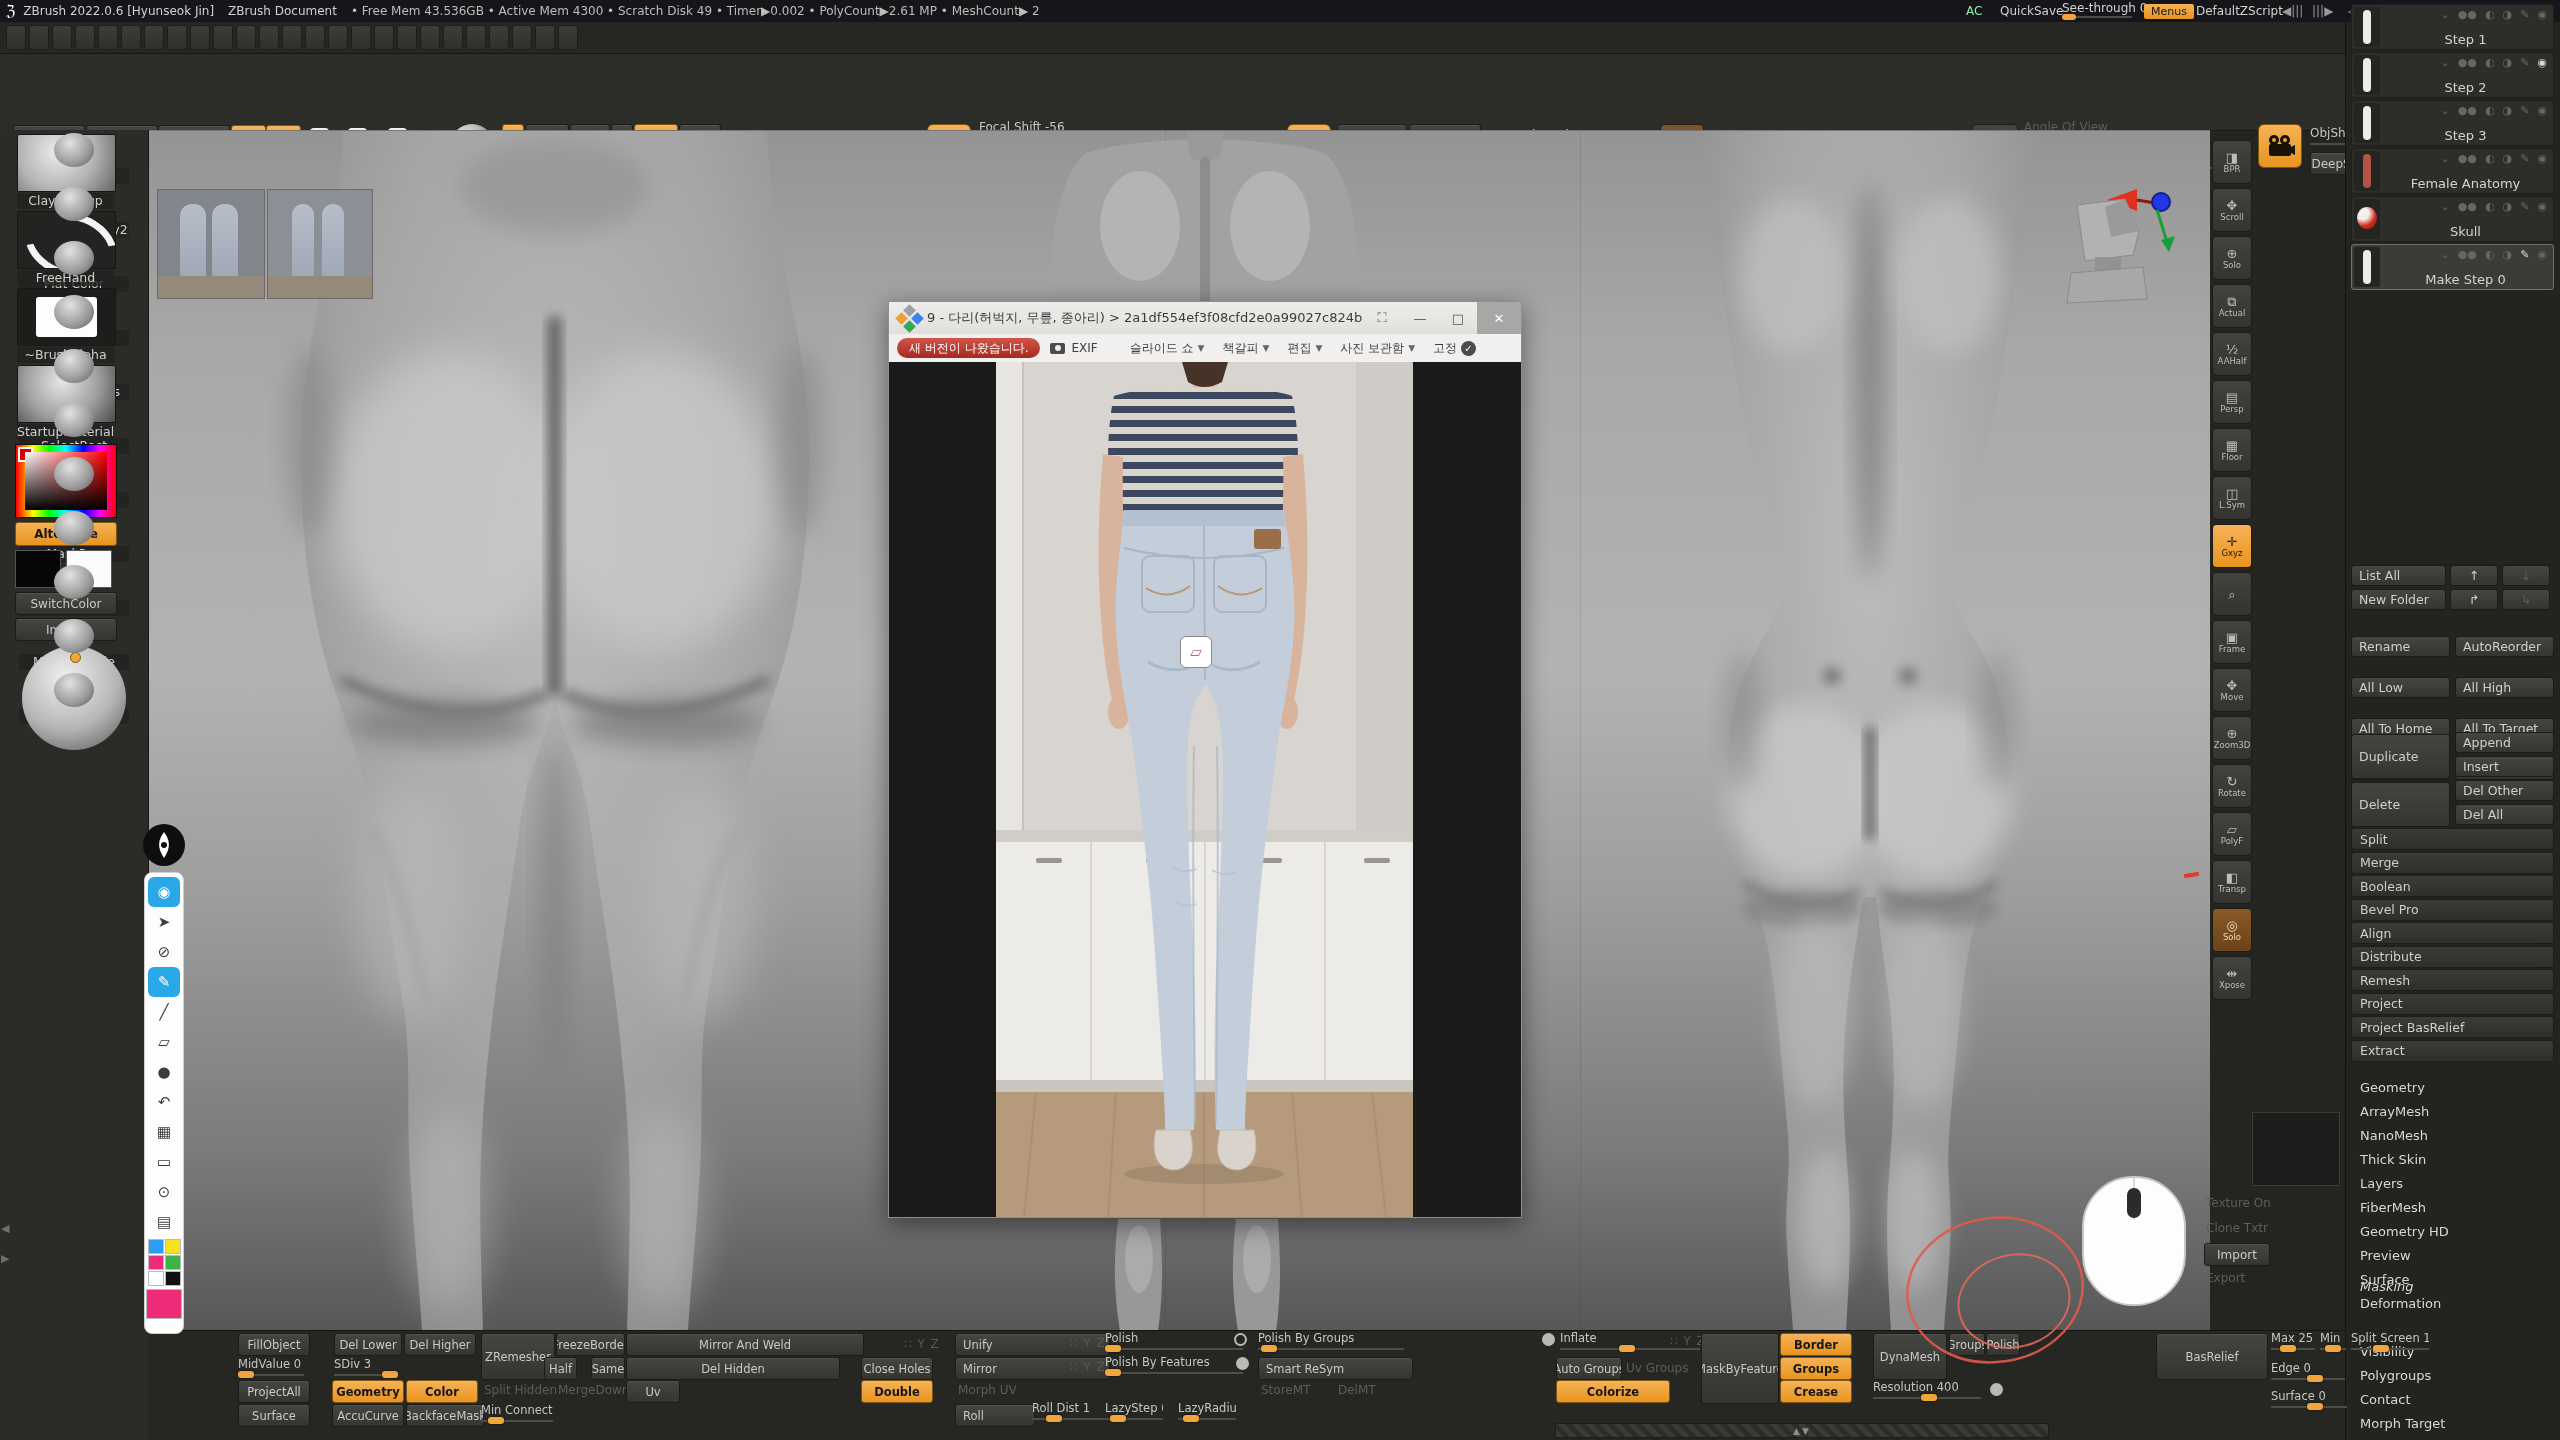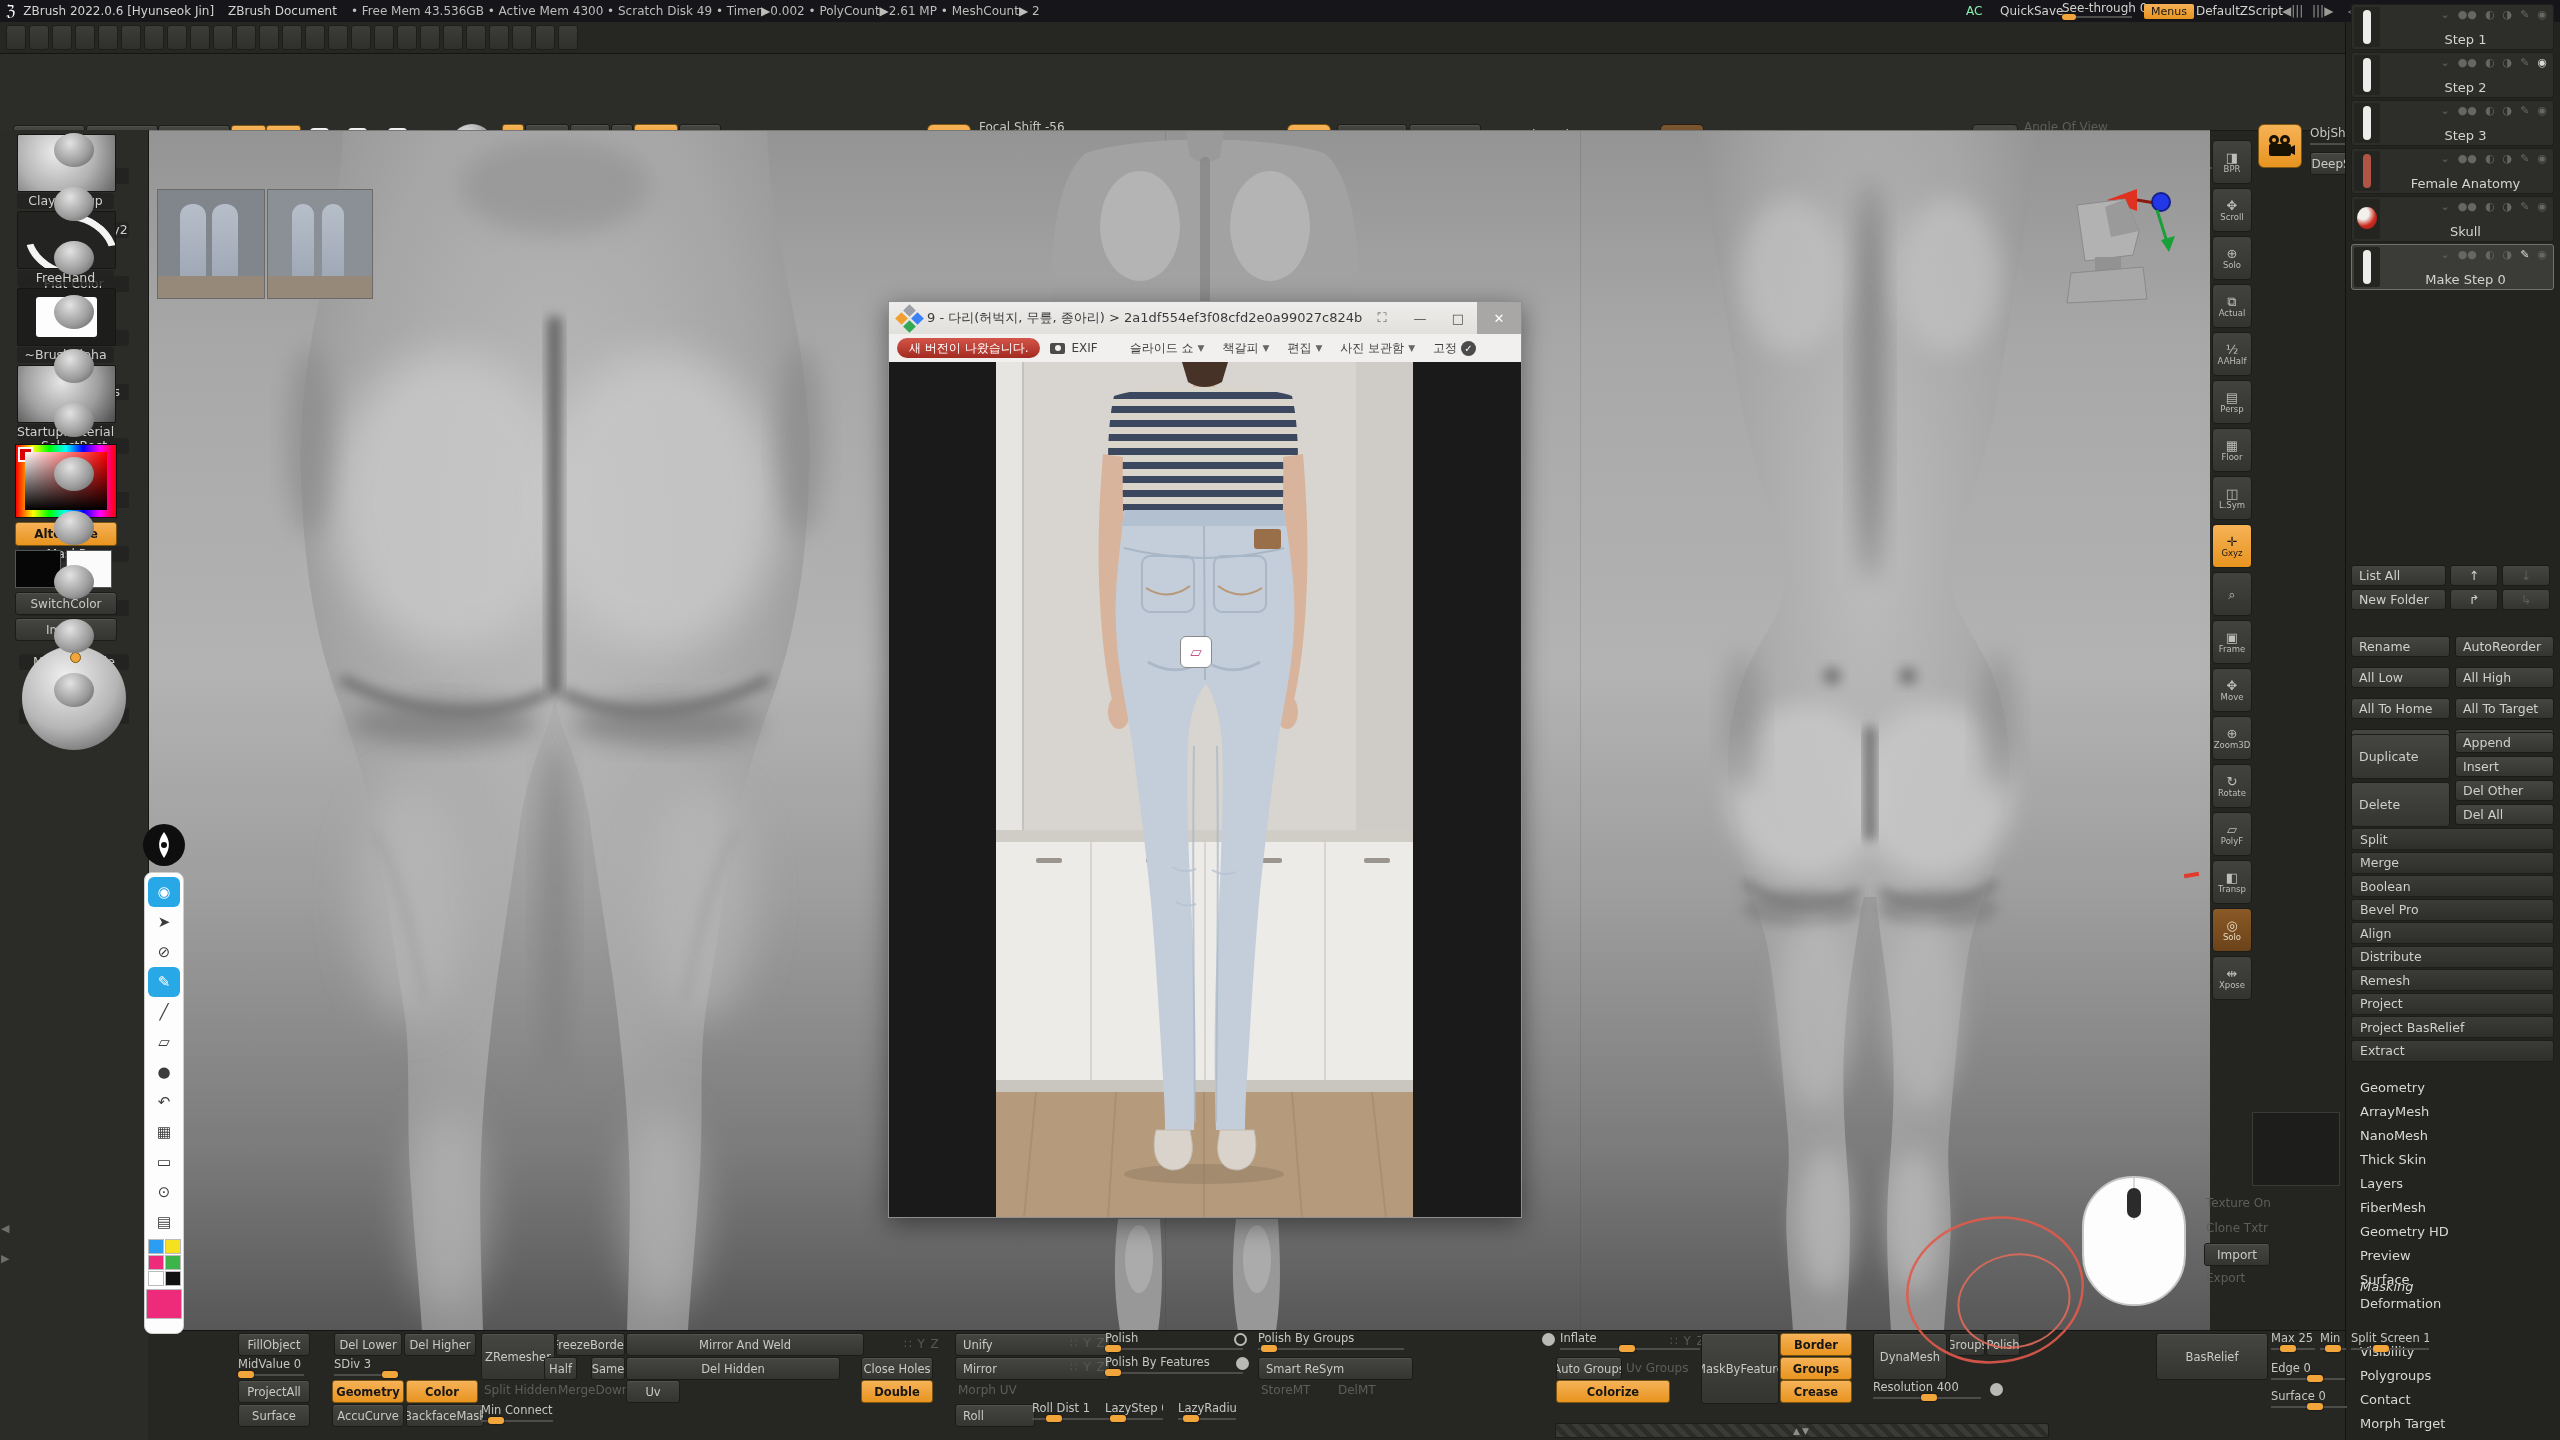--- a/index.html
+++ b/index.html
@@ -860,21 +860,21 @@
           </span>
           <span class="nm">Make Step 0</span>
         </div>
       </div>
     <div class="pb" style="left:5px;top:543px;width:95px">List All</div>
     <div class="pb c" style="left:104px;top:543px;width:48px">↑</div>
     <div class="pb c dim" style="left:156px;top:543px;width:48px">↓</div>
     <div class="pb" style="left:5px;top:567px;width:95px">New Folder</div>
     <div class="pb c" style="left:104px;top:567px;width:48px">↱</div>
     <div class="pb c dim" style="left:156px;top:567px;width:48px">↳</div>
-    <div class="abs" style="left:5px;top:614px;width:203px;display:grid;grid-template-columns:99px 99px;gap:10px 5px">
+    <div class="abs" style="left:5px;top:614px;width:203px;display:grid;grid-template-columns:99px 99px;gap:20px 5px">
 
     <div class="pb" style="position:relative;left:0;top:0">
           <span>Rename</span>
         </div>
         <div class="pb" style="position:relative;left:0;top:0">
           <span>AutoReorder</span>
         </div>
         <div class="pb" style="position:relative;left:0;top:0">
           <span>All Low</span>
         </div>

